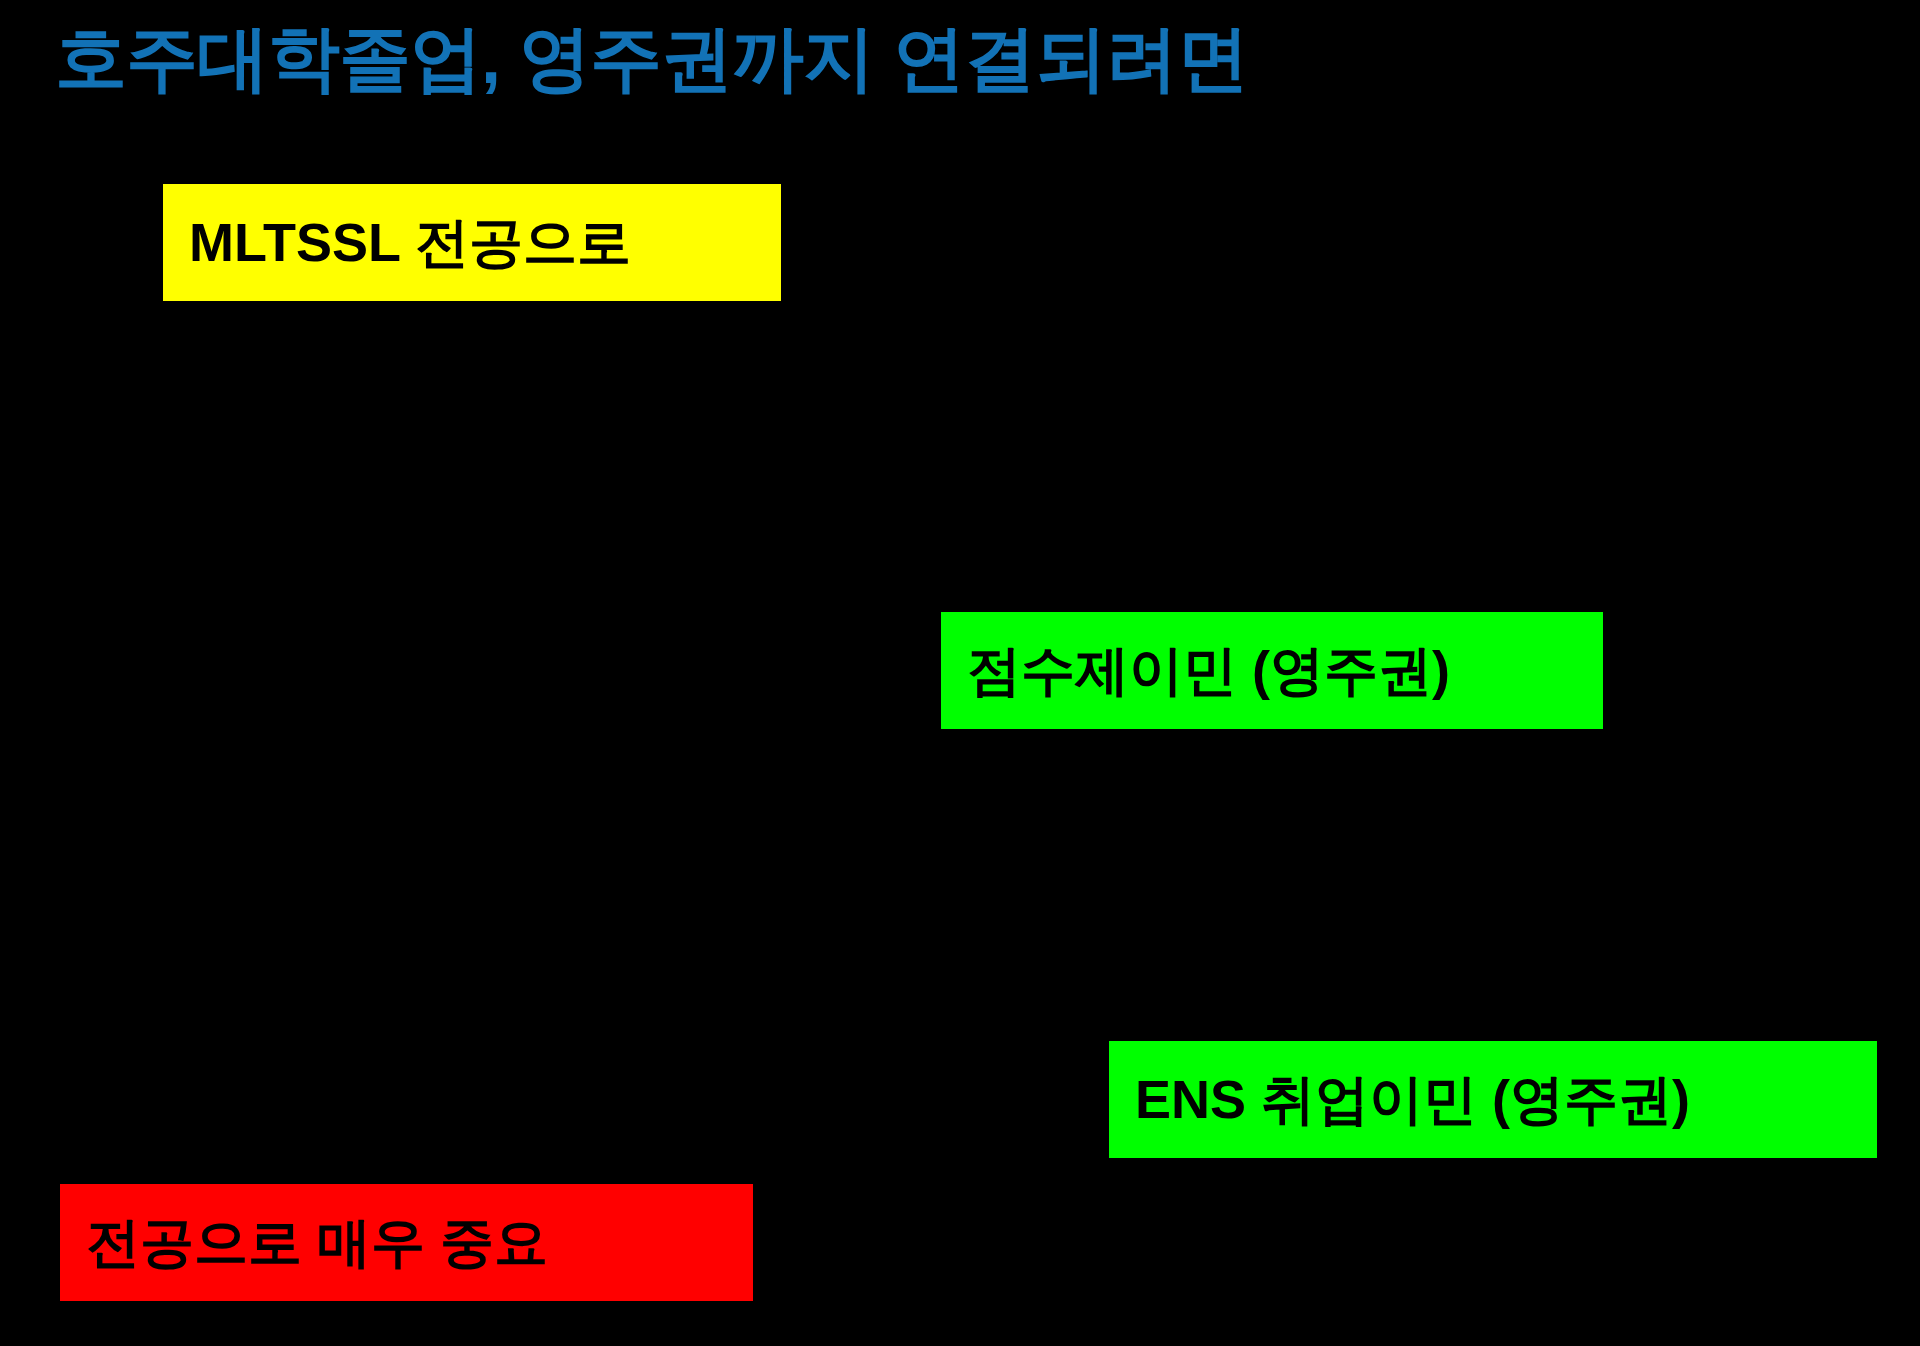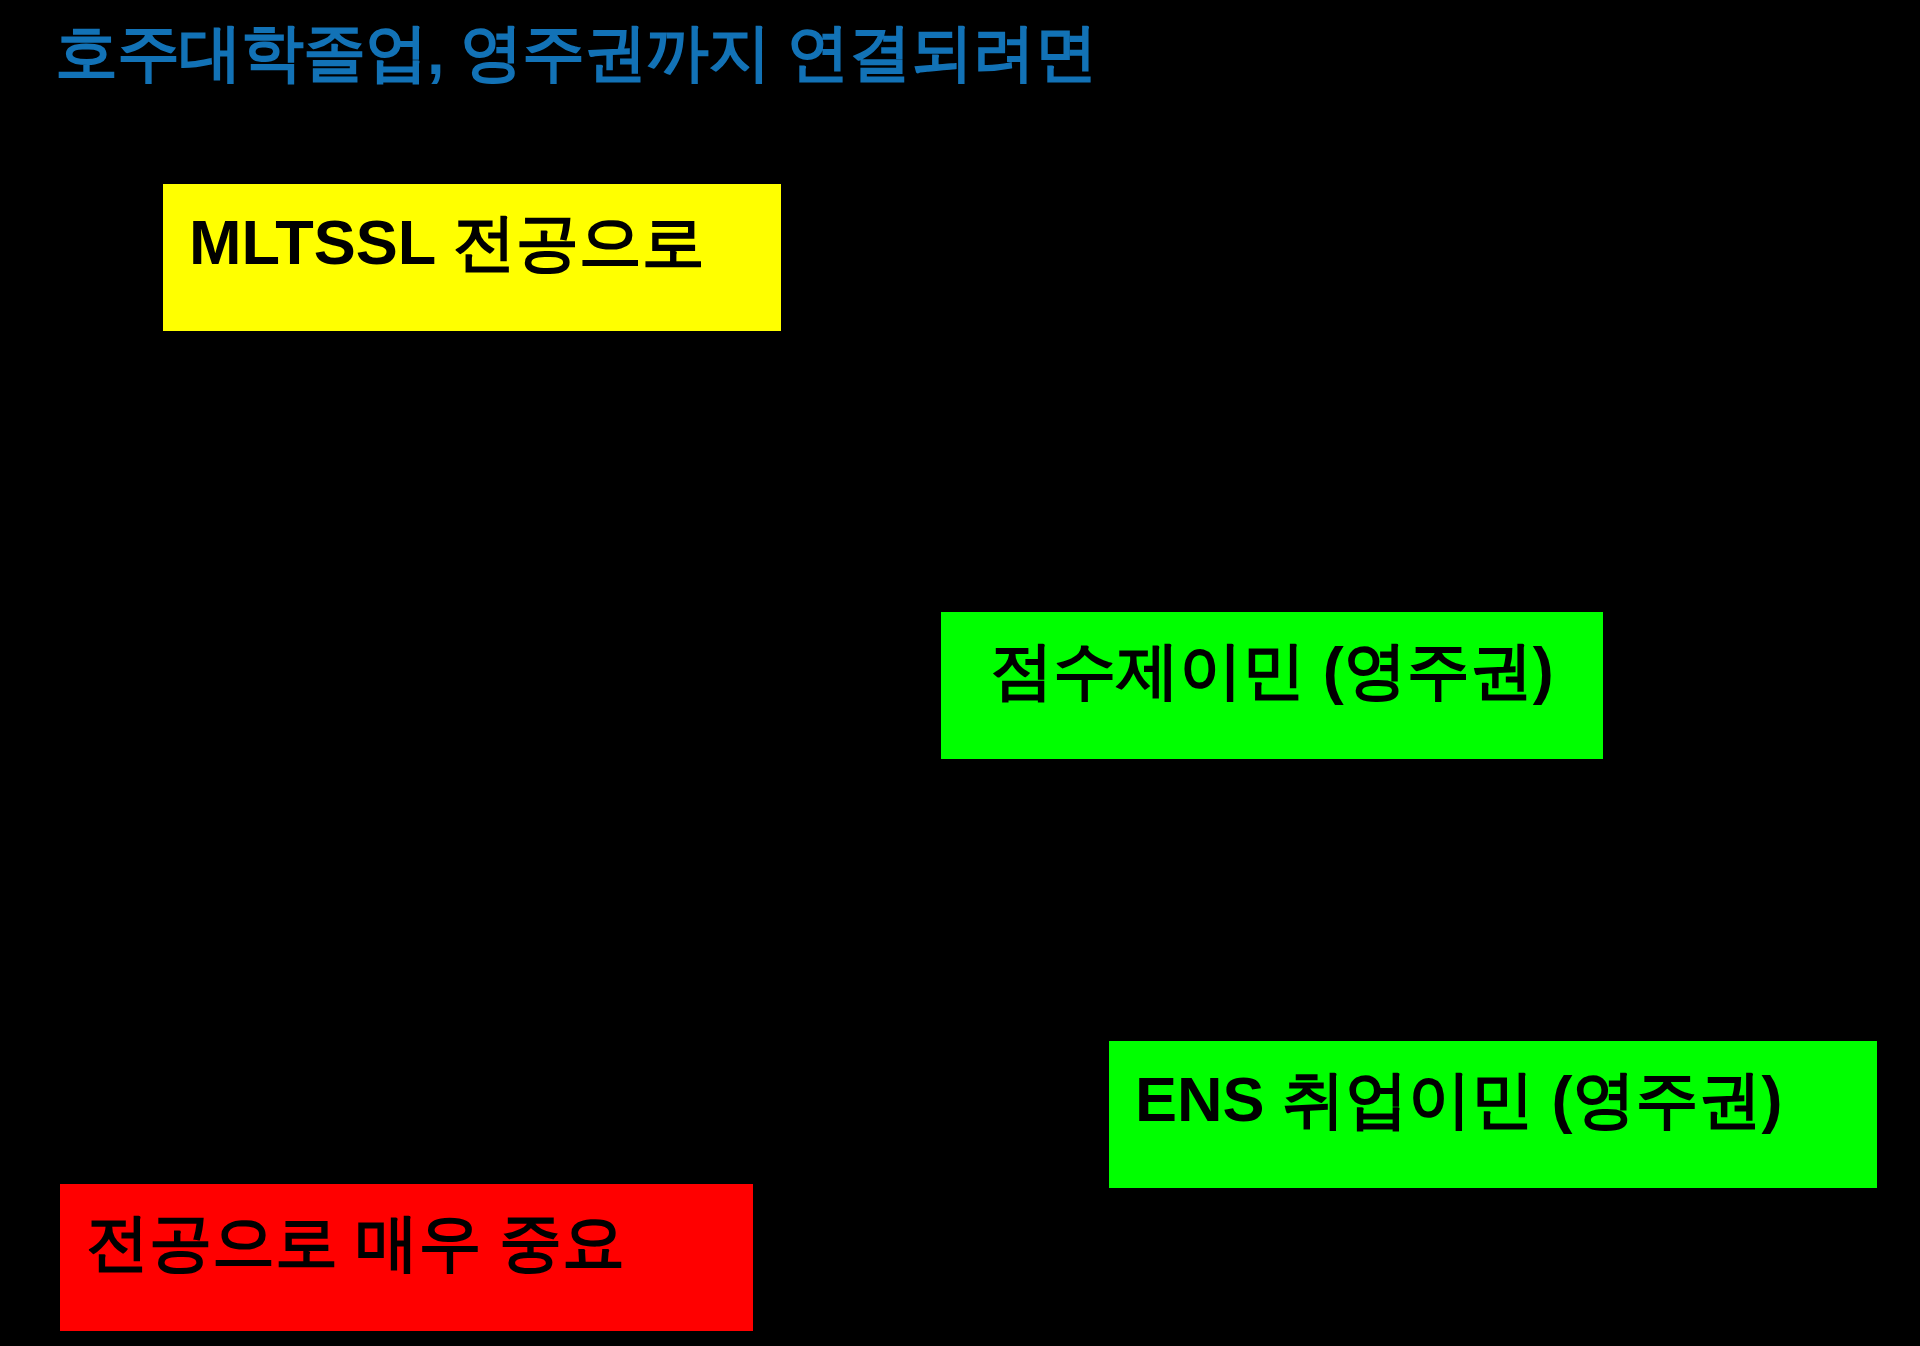--- a/index.html
+++ b/index.html
@@ -15,49 +15,49 @@
     background: #000000;
     overflow: hidden;
     font-family: "Liberation Sans", sans-serif;
     font-weight: bold;
   }
 
   .slide-title {
     position: absolute;
     left: 55px;
     top: 12px;
-    font-size: 63px;
+    font-size: 72px;
     line-height: 1.3;
     letter-spacing: -1px;
     white-space: nowrap;
   }
 
   .highlight {
     position: absolute;
-    font-size: 63px;
-    height: 147px;
+    font-size: 54px;
+    height: 117px;
     line-height: 117px;
     padding: 0 26px;
     white-space: nowrap;
     display: inline-block;
   }
 
   .hl-mltssl { left: 163px;  top: 184px;  min-width: 618px; }
   .hl-points { left: 941px;  top: 612px;  min-width: 662px; }
   .hl-ens    { left: 1109px; top: 1041px; min-width: 768px; }
   .hl-major  { left: 60px;   top: 1184px; min-width: 693px; }
 </style>
 </head>
 <body>
 
 <div class="slide">
 
   <h1 class="slide-title" style="color: rgb(18, 114, 182);">호주대학졸업, 영주권까지 연결되려면</h1>
 
   <div class="highlight hl-mltssl" style="background-color: rgb(255, 255, 0); color: rgb(0, 0, 0);">MLTSSL 전공으로</div>
 
-  <div class="highlight hl-points" style="background-color: rgb(0, 255, 0); color: rgb(0, 0, 0); text-align: center;">점수제이민 (영주권)</div>
+  <div class="highlight hl-points" style="background-color: rgb(0, 255, 0); color: rgb(0, 0, 0);">점수제이민 (영주권)</div>
 
   <div class="highlight hl-ens" style="background-color: rgb(0, 255, 0); color: rgb(0, 0, 0);">ENS 취업이민 (영주권)</div>
 
   <div class="highlight hl-major" style="background-color: rgb(255, 0, 0); color: rgb(0, 0, 0);">전공으로 매우 중요</div>
 
 </div>
 
 </body></html>

